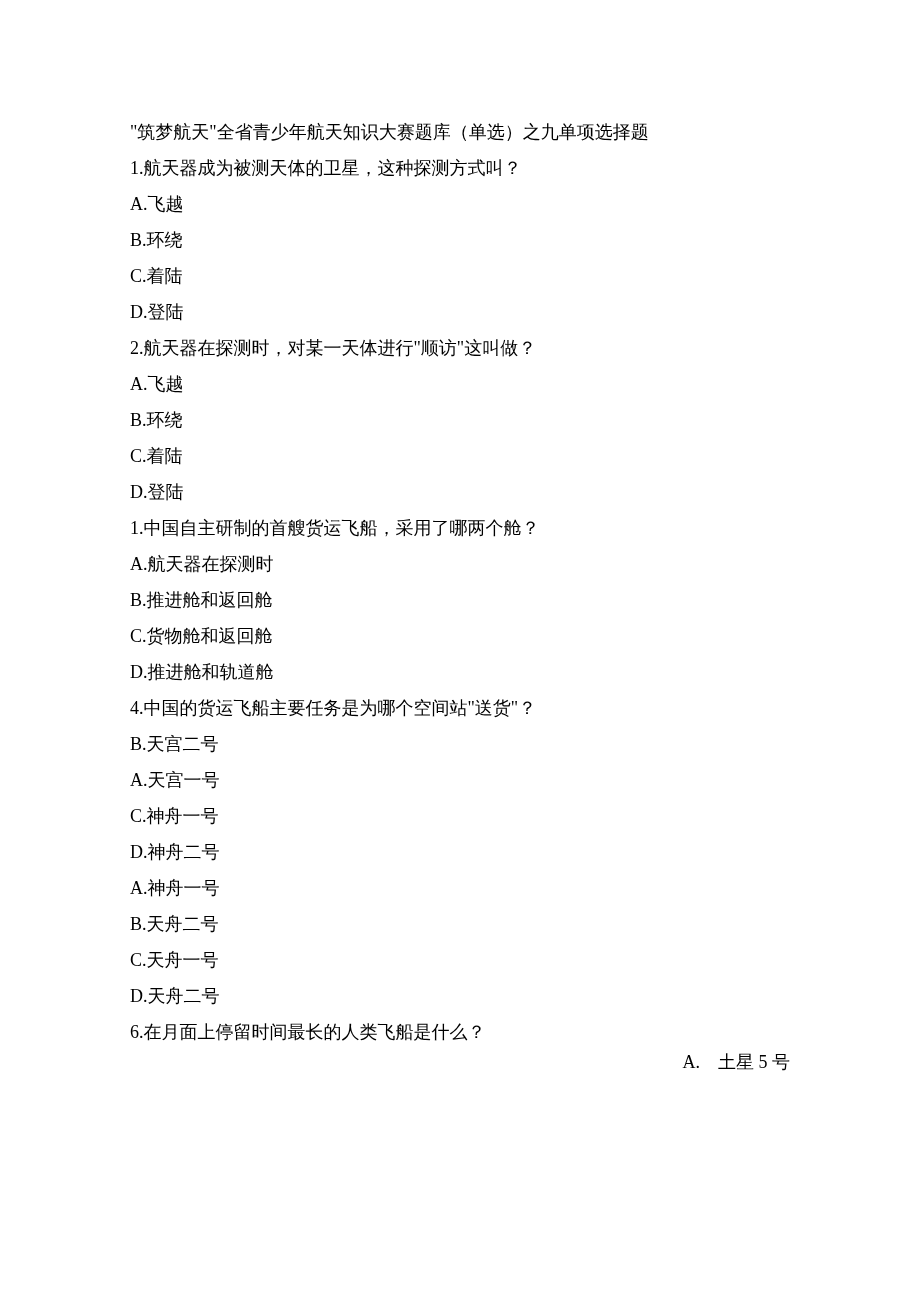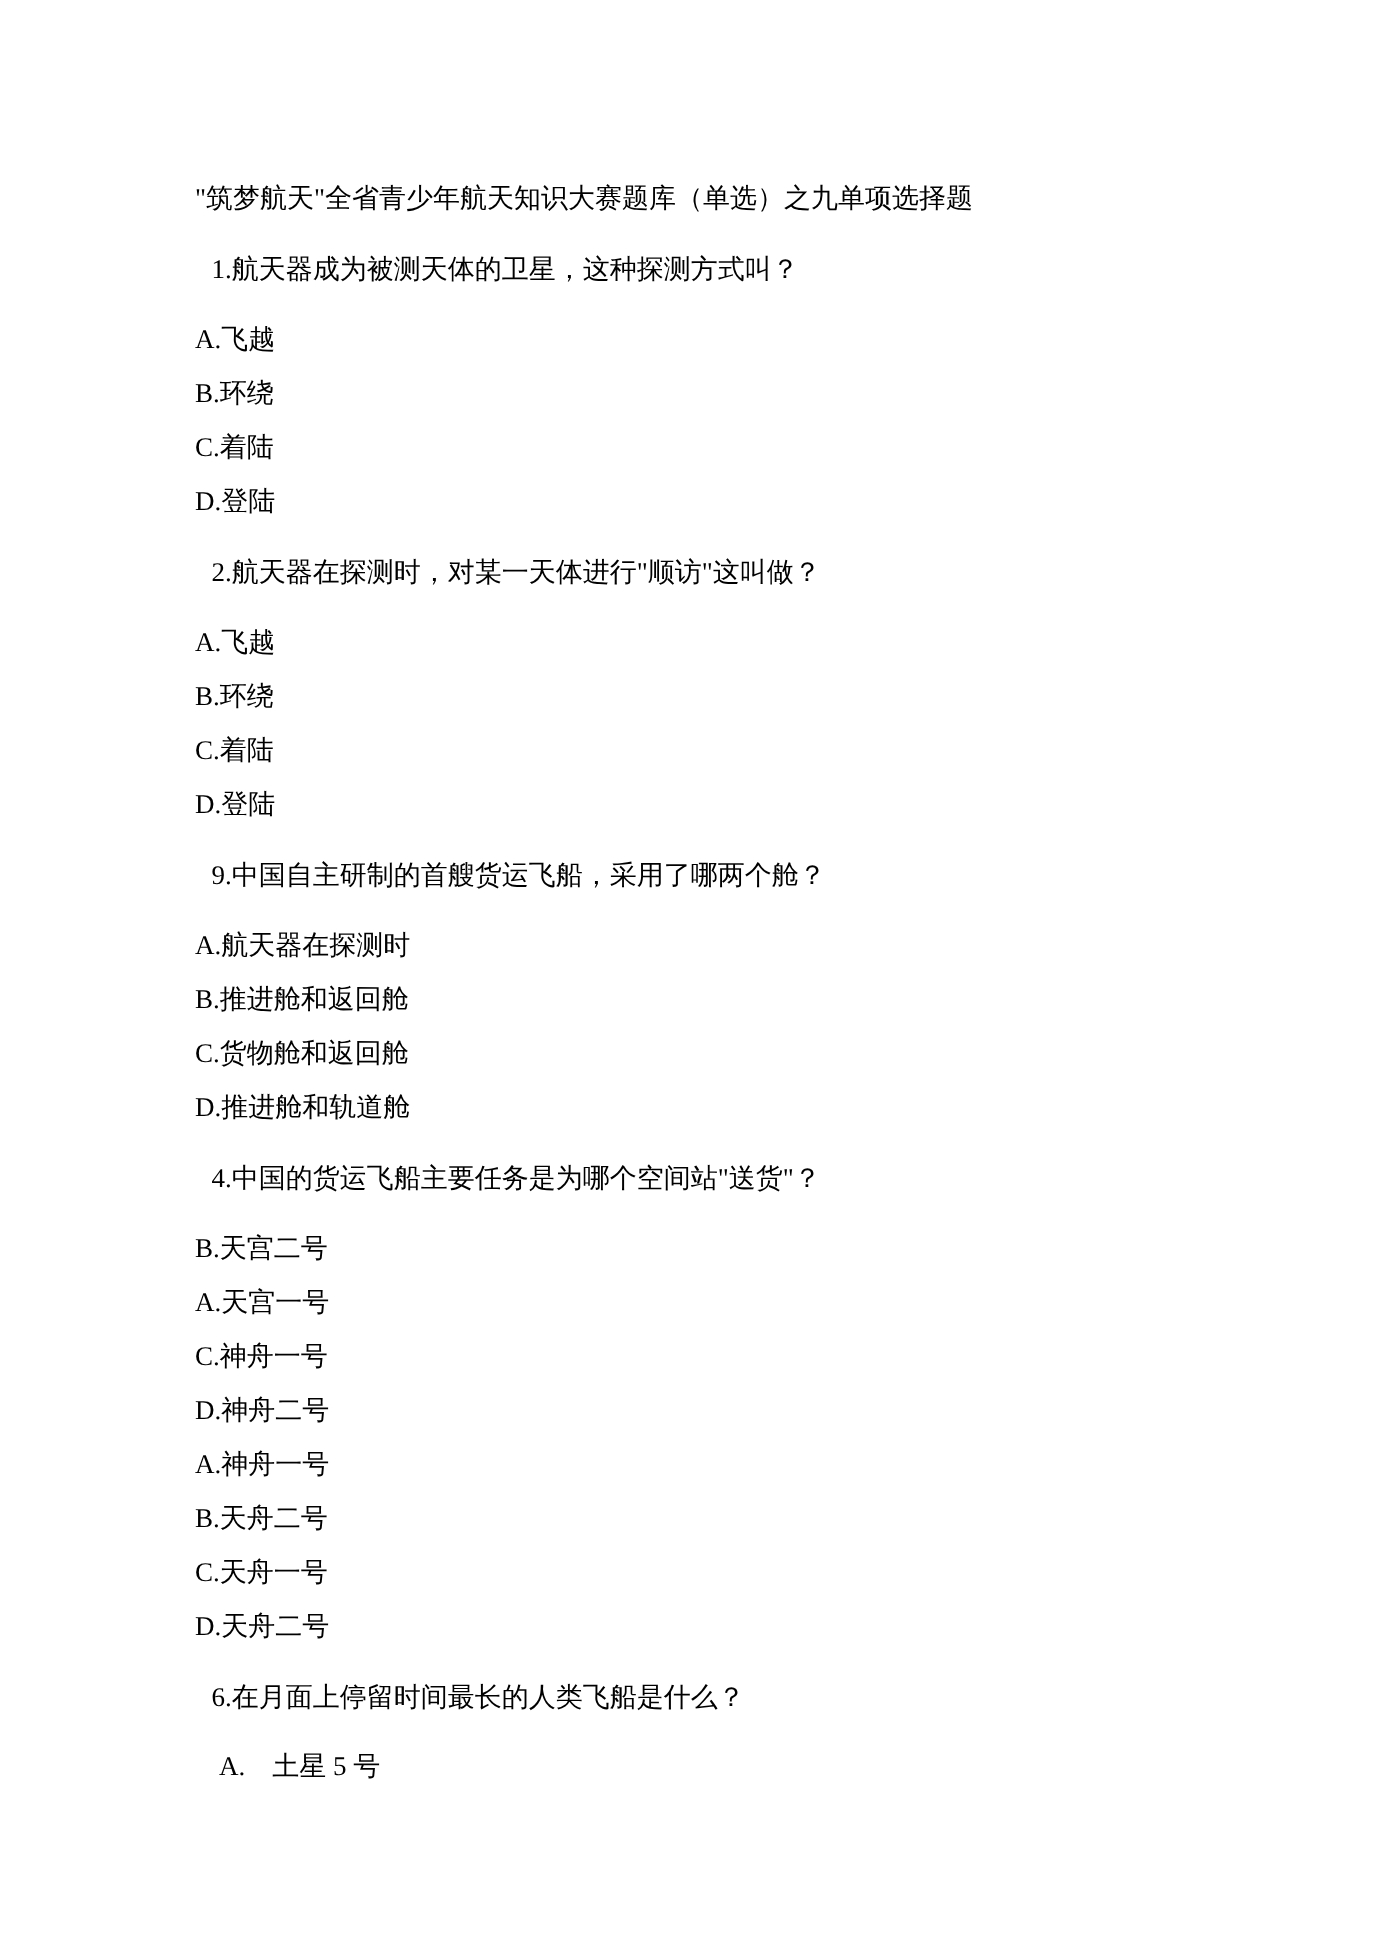--- a/index.html
+++ b/index.html
@@ -12,28 +12,29 @@
     padding: 114px 130px 60px 130px;
     font-family: "SimSun", "宋体", serif;
     font-size: 18px;
     color: #000000;
     line-height: 2.0;
   }
   .title {
     margin-bottom: 0;
   }
   .question {
-    margin: 11px;
+    margin: 0;
   }
   .option {
     margin: 0;
   }
   .option-tight {
     line-height: 1.4;
-    margin: 16px;
+    margin: 0;
+    text-align: right;
   }
 </style>
 </head>
 <body>
 
 <div class="page">
 
   <div class="title">"筑梦航天"全省青少年航天知识大赛题库（单选）之九单项选择题</div>
 
   <div>
@@ -46,21 +47,21 @@
 
   <div>
     <div class="question">2.航天器在探测时，对某一天体进行"顺访"这叫做？</div>
     <div class="option">A.飞越</div>
     <div class="option">B.环绕</div>
     <div class="option">C.着陆</div>
     <div class="option">D.登陆</div>
   </div>
 
   <div>
-    <div class="question">9.中国自主研制的首艘货运飞船，采用了哪两个舱？</div>
+    <div class="question">1.中国自主研制的首艘货运飞船，采用了哪两个舱？</div>
     <div class="option">A.航天器在探测时</div>
     <div class="option">B.推进舱和返回舱</div>
     <div class="option">C.货物舱和返回舱</div>
     <div class="option">D.推进舱和轨道舱</div>
   </div>
 
   <div>
     <div class="question">4.中国的货运飞船主要任务是为哪个空间站"送货"？</div>
     <div class="option">B.天宫二号</div>
     <div class="option">A.天宫一号</div>

